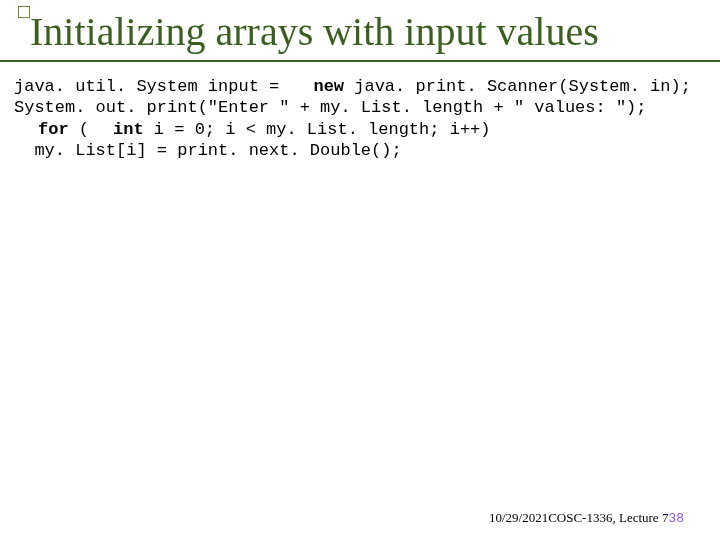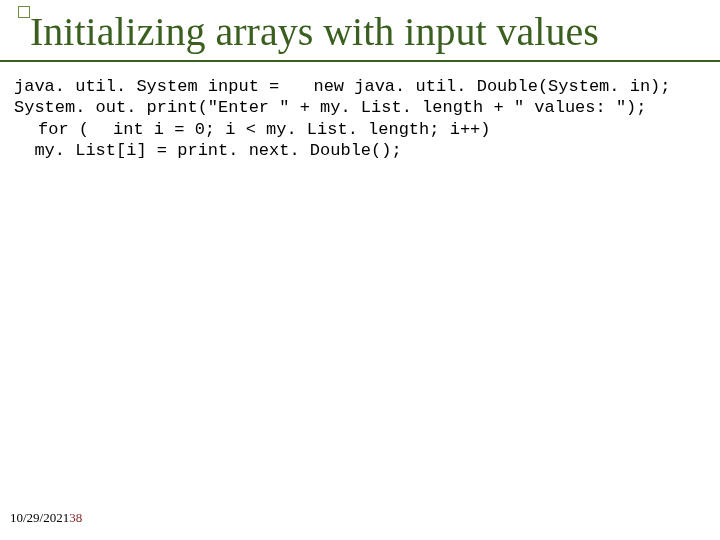--- a/index.html
+++ b/index.html
@@ -45,51 +45,52 @@
     width: 100%;
   }
   .code-block {
     padding: 14px 14px 0 14px;
     font-family: "Courier New", Courier, monospace;
     font-size: 17px;
     color: #000;
     line-height: 1.25;
     white-space: pre;
   }
-  .kw { font-weight: normal; padding-left: 24px; }
+  .kw { font-weight: bold; padding-left: 24px; }
   .footer {
     position: absolute;
     bottom: 14px;
     left: 0;
     width: 100%;
-    padding: 0 10px;
+    padding: 0 36px;
     display: flex;
-    justify-content: flex-start;
+    justify-content: flex-end;
     align-items: center;
     font-family: "Times New Roman", Times, serif;
     font-size: 13px;
     color: #000;
   }
   .footer .center { color: #000; }
-  .footer .right { color: #7f1d1d; }
+  .footer .right { color: #8b5cf6; font-family: Liberation Mono, monospace; }
 </style>
 </head>
 <body>
 
 <div class="slide">
 
   <div class="title-container">
     <div class="title-accent"></div>
     <h1 class="title">Initializing arrays with input values</h1>
   </div>
   <hr class="title-rule">
 
-  <div class="code-block"><span>java. util. System input = </span><span class="kw">new</span><span> java. util. Double(System. in);</span>
+  <div class="code-block"><span>java. util. System input = </span><span class="kw">new</span><span> java. print. Scanner(System. in);</span>
 <span>System. out. print("Enter " + my. List. length + " values: ");</span>
 <span class="kw">for</span><span> (</span><span class="kw">int</span><span> i = 0; i &lt; my. List. length; i++)</span>
 <span>  my. List[i] = print. next. Double();</span></div>
 
   <div class="footer">
     <div class="left">10/29/2021</div>
+    <div class="center">COSC-1336, Lecture 7</div>
     <div class="right">38</div>
   </div>
 
 </div>
 
 </body></html>

